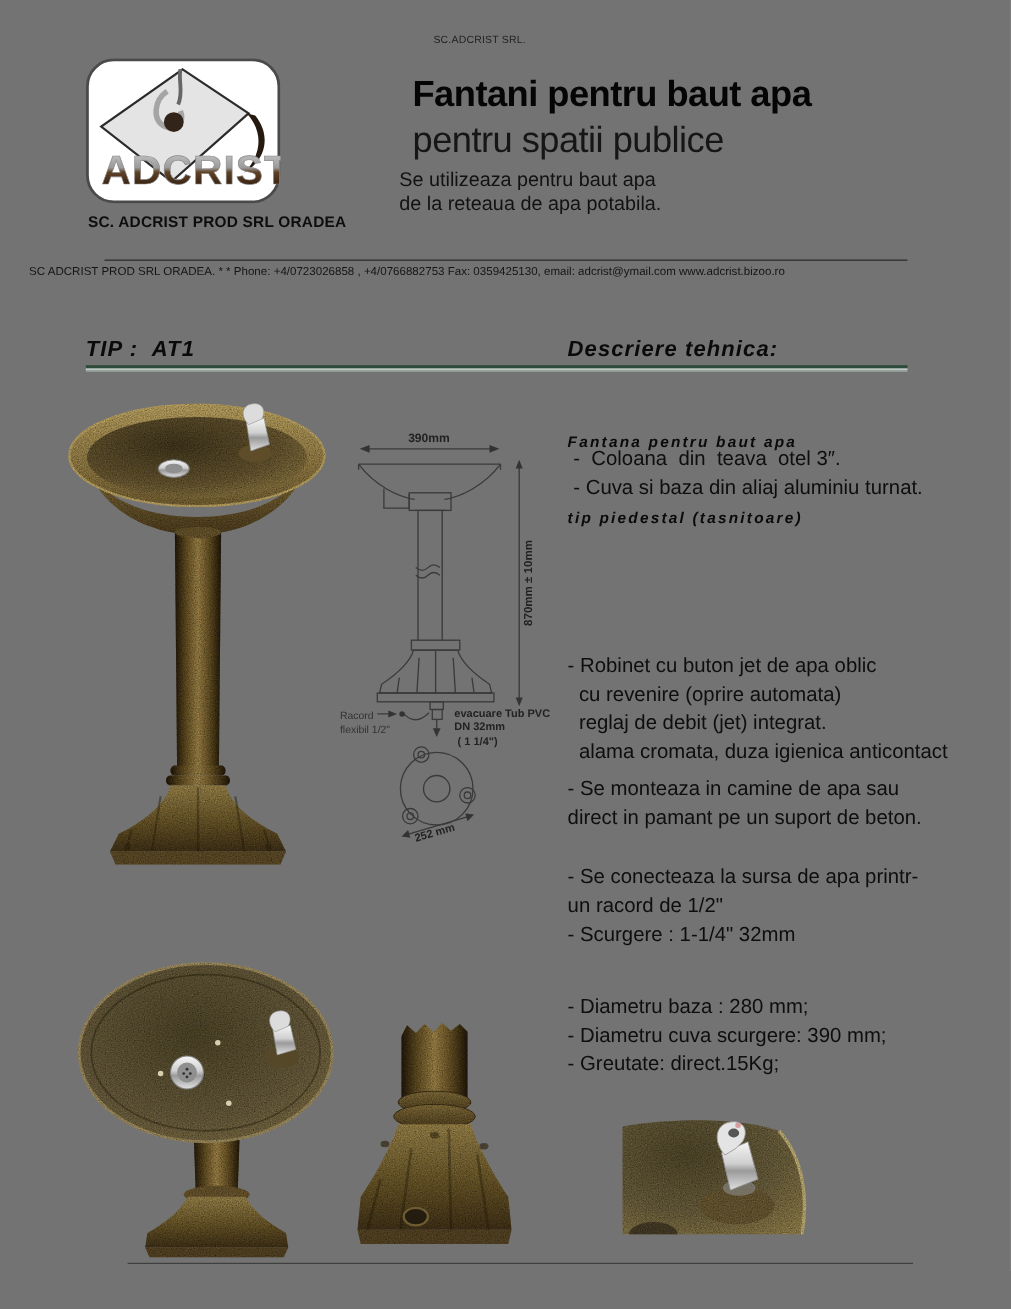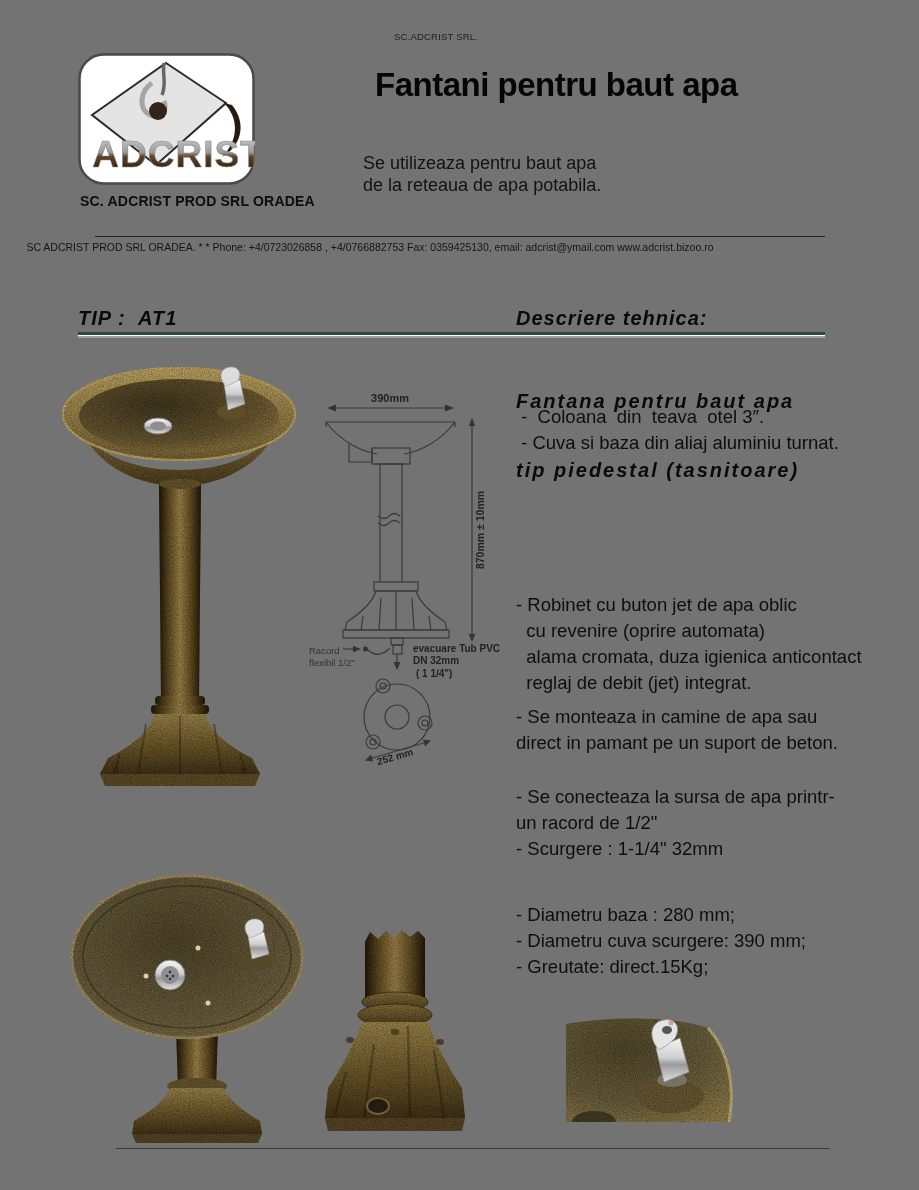--- a/index.html
+++ b/index.html
@@ -10,21 +10,21 @@
   .logo-caption{left:80px;top:193px;font-size:14px;font-weight:700;letter-spacing:.2px;color:#0d0d0d;}
   .title1{left:375px;top:66px;font-size:33px;font-weight:700;letter-spacing:-.5px;color:#050505;}
   .title2{left:375px;top:108px;font-size:33px;font-weight:400;letter-spacing:-.5px;color:#161616;}
   .subtitle{left:363px;top:152px;width:330px;font-size:18px;line-height:22px;color:#121212;}
   .hdr-rule{left:95px;top:236px;width:730px;height:0;border-top:1.8px solid #222;}
   .contact{left:0;top:241px;width:740px;text-align:center;font-size:10.5px;color:#151515;}
   .tip-label{left:78px;top:307px;font-size:20px;font-weight:700;font-style:italic;letter-spacing:1px;white-space:pre;color:#0a0a0a;}
   .desc-label{left:516px;top:307px;font-size:20px;font-weight:700;font-style:italic;letter-spacing:1px;color:#0a0a0a;}
   .green-rule{left:78px;top:332px;width:747px;height:3px;background:#2d4b3a;border-bottom:1px solid #fff;box-shadow:0 2px 0 #9aa39d;}
   .col{left:516px;top:344px;width:372px;height:680px;}
-  .desc-heading{position:absolute;top:0;left:0;font-size:20px;line-height:23px;font-weight:700;font-style:italic;letter-spacing:2px;color:#0a0a0a;white-space:pre;}
+  .desc-heading{position:absolute;top:0;left:0;font-size:14px;line-height:23px;font-weight:700;font-style:italic;letter-spacing:2px;color:#0a0a0a;white-space:pre;}
   .blk{position:absolute;left:0;font-size:18.5px;line-height:26px;color:#0e0e0e;}
   .blk div{white-space:pre;}
   .indent-right{padding-left:198px;}
   .bot-rule{left:116px;top:1148px;width:714px;height:0;border-top:1.6px solid #3a3a3a;}
   svg text{font-family:"Liberation Sans", sans-serif;}
 </style>
 </head>
 <body>
 
 <div class="page">
@@ -100,20 +100,21 @@
       <path d="M74,30 C62,38 60,56 72,62 C82,66 90,58 86,48" stroke="#9a9a9a" stroke-width="5" fill="none" opacity="0.85"></path>
       <circle cx="80" cy="58" r="9" fill="#33241a"></circle>
       <path d="M146,50 C160,64 162,86 144,104 C162,94 170,72 154,52 Z" fill="#241a10"></path>
     </g>
     <text x="100" y="114" text-anchor="middle" font-size="37" font-weight="800" letter-spacing="1" fill="url(#logoGrad)" stroke="#8a8a8a" stroke-width="0.6">ADCRIST</text>
   </svg>
 
   <div class="abs logo-caption">SC. ADCRIST PROD SRL ORADEA</div>
 
   <div class="abs title1">Fantani pentru baut apa</div>
+  <div class="abs title2">pentru spatii publice</div>
   <div class="abs subtitle">
     <div>Se utilizeaza pentru baut apa</div>
     <div>de la reteaua de apa potabila.</div>
   </div>
 
   <div class="abs hdr-rule"></div>
   <div class="abs contact">SC ADCRIST PROD SRL ORADEA. * * Phone: +4/0723026858 , +4/0766882753   Fax: 0359425130, email: adcrist@ymail.com  www.adcrist.bizoo.ro</div>
 
   <div class="abs tip-label">TIP :  AT1</div>
   <div class="abs desc-label">Descriere tehnica:</div>
@@ -202,22 +203,22 @@
       <div>Fantana pentru baut apa</div>
       <div>tip piedestal (tasnitoare)</div>
     </div>
     <div class="blk" style="top:60px">
       <div> -  Coloana  din  teava  otel 3″.</div>
       <div> - Cuva si baza din aliaj aluminiu turnat.</div>
     </div>
     <div class="blk" style="top:248px">
       <div>- Robinet cu buton jet de apa oblic</div>
       <div>  cu revenire (oprire automata)</div>
+      <div>  reglaj de debit (jet) integrat.</div>
       <div>  alama cromata, duza igienica anticontact</div>
-      <div>  reglaj de debit (jet) integrat.</div>
     </div>
     <div class="blk" style="top:360px">
       <div>- Se monteaza in camine de apa sau</div>
       <div>direct in pamant pe un suport de beton.</div>
     </div>
     <div class="blk" style="top:440px">
       <div>- Se conecteaza la sursa de apa printr-</div>
       <div>un racord de 1/2"</div>
       <div>- Scurgere : 1-1/4" 32mm</div>
     </div>

